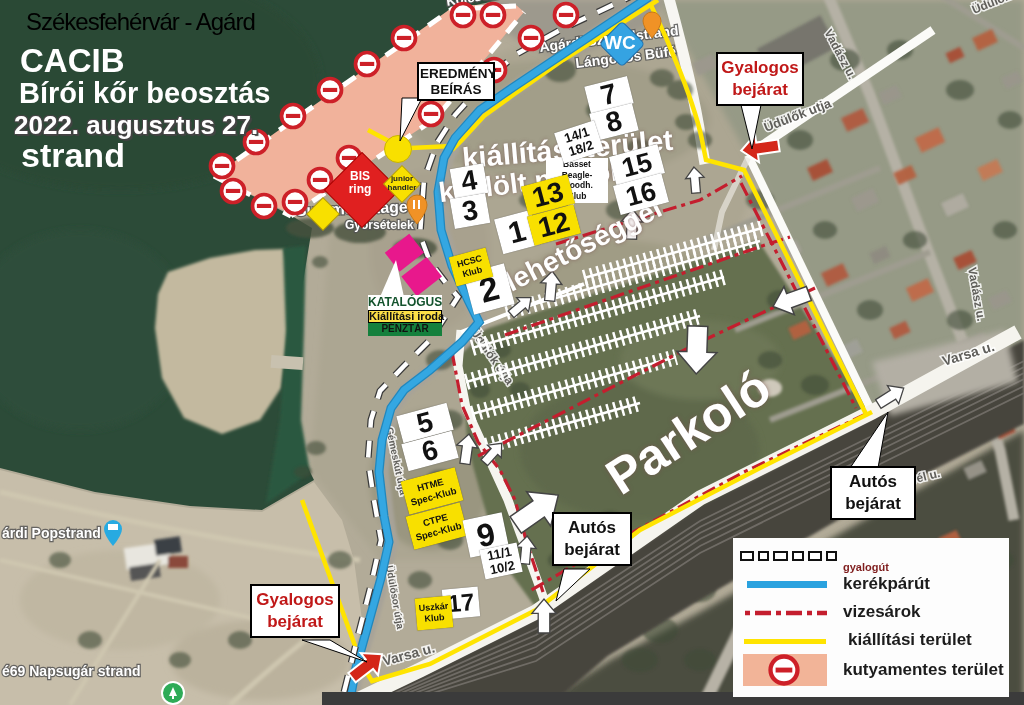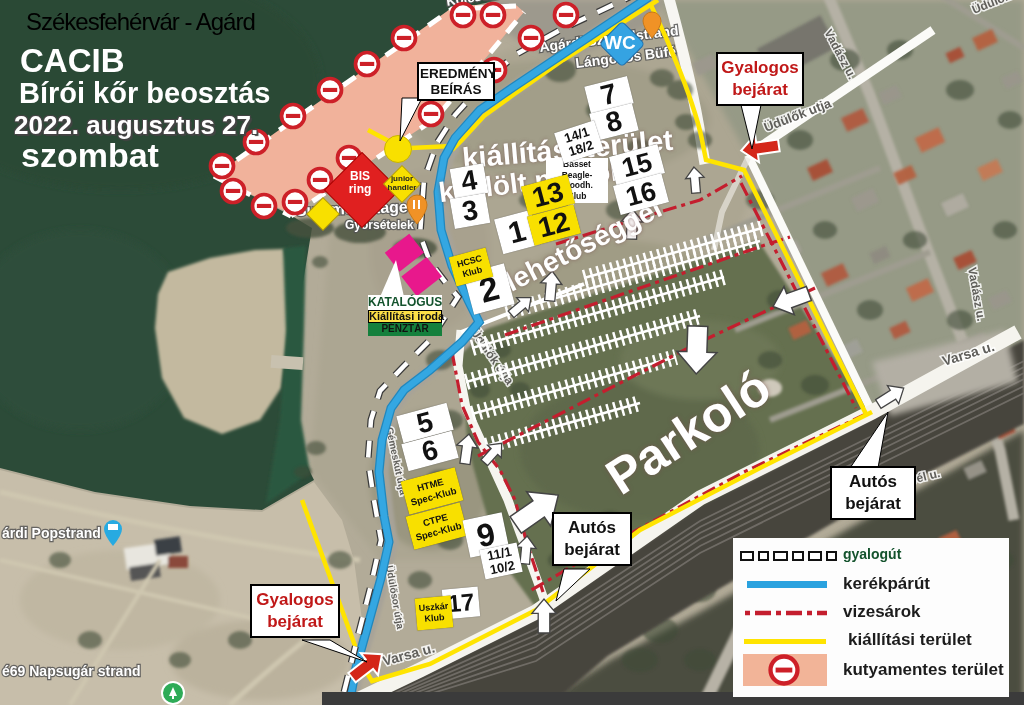--- a/index.html
+++ b/index.html
@@ -533,21 +533,21 @@
 </svg>
 
 <div style="position:absolute;left:26px;top:8px;font-size:24px;font-weight:normal;color:#000000;letter-spacing:-1px;white-space:nowrap">Székesfehérvár - Agárd</div>
 
 <div style="position:absolute;left:19px;top:77px;font-size:29px;font-weight:bold;color:#fff;white-space:nowrap">Bírói kőr beosztás</div>
 
 <div style="position:absolute;left:20px;top:42px;font-size:33px;font-weight:bold;color:#fff">CACIB</div>
 
 <div style="position:absolute;left:14px;top:110px;font-size:26px;font-weight:bold;color:#fff;white-space:nowrap;text-shadow:1px 1px 0 #444,-1px -1px 0 #444,1px -1px 0 #444,-1px 1px 0 #444,2px 2px 1px #444">2022. augusztus 27.</div>
 
-<div style="position:absolute;left:21px;top:136px;font-size:34px;font-weight:bold;color:#fff">szombat</div>
+<div style="position:absolute;left:21px;top:136px;font-size:34px;font-weight:bold;color:#fff">strand</div>
 
 <div style="position:absolute;left:462px;top:133px;font-size:29px;color:#fff;font-weight:bold;text-shadow:0 0 4px rgba(120,80,80,.7);white-space:nowrap;transform:rotate(-5deg)">kiállítási terület</div>
 
 <div style="position:absolute;left:438px;top:164px;font-size:28px;color:#fff;font-weight:bold;text-shadow:0 0 4px rgba(120,80,80,.7);white-space:nowrap;transform:rotate(-7deg)">kijelölt parkolási</div>
 
 <div style="position:absolute;left:500px;top:270px;font-size:28px;color:#fff;font-weight:bold;text-shadow:0 0 4px rgba(120,80,80,.7);white-space:nowrap;transform:rotate(-27deg);transform-origin:left top">lehetőséggel</div>
 
 <div style="position:absolute;left:625px;top:453px;font-size:50px;line-height:1;color:#fff;font-weight:bold;text-shadow:0 0 4px rgba(120,80,80,.7);white-space:nowrap;transform:rotate(-33deg);transform-origin:left bottom">Parkoló</div>
 
 <div style="position:absolute;left:385px;top:62px;width:78px;background:#fff;border:2px solid #000;color:#111;font-weight:bold;font-size:13.5px;text-align:center;line-height:1.15;padding:2px 1px;margin-left:32px;">EREDMÉNY<br>BEÍRÁS</div>
@@ -626,21 +626,21 @@
       <rect x="14" y="43" width="80" height="7" fill="#2aa2df"></rect>
       <path d="M12,75 H94" stroke="#c41e2e" stroke-width="4.5" stroke-dasharray="5 5 16 5" fill="none"></path>
       <rect x="11" y="101" width="82" height="5" fill="#ffe400"></rect>
       <rect x="10" y="116" width="84" height="32" fill="#f2b498"></rect>
       <g>
         <circle cx="51" cy="132" r="13.5" fill="#fff" stroke="#cd2028" stroke-width="4.3"></circle>
         <rect x="42.6" y="129.6" width="16.7" height="4.9" fill="#cd2028"></rect>
       </g>
     </svg>
 
-<div style="position:absolute;color:#14532d;font-weight:bold;font-size:14px;white-space:nowrap;left:843px;top:546px">gyalogút</div>
+<div style="position:absolute;color:#7f1d1d;font-weight:bold;font-size:11px;white-space:nowrap;left:843px;top:561px">gyalogút</div>
 
 <div style="position:absolute;color:#1c1c1c;font-weight:bold;font-size:17px;white-space:nowrap;left:843px;top:574px">kerékpárút</div>
 
 <div style="position:absolute;color:#1c1c1c;font-weight:bold;font-size:17px;white-space:nowrap;left:843px;top:602px">vizesárok</div>
 
 <div style="position:absolute;color:#1c1c1c;font-weight:bold;font-size:17px;white-space:nowrap;left:848px;top:630px">kiállítási terület</div>
 
 <div style="position:absolute;color:#1c1c1c;font-weight:bold;font-size:17px;white-space:nowrap;left:843px;top:660px">kutyamentes terület</div>
 </div>
 

